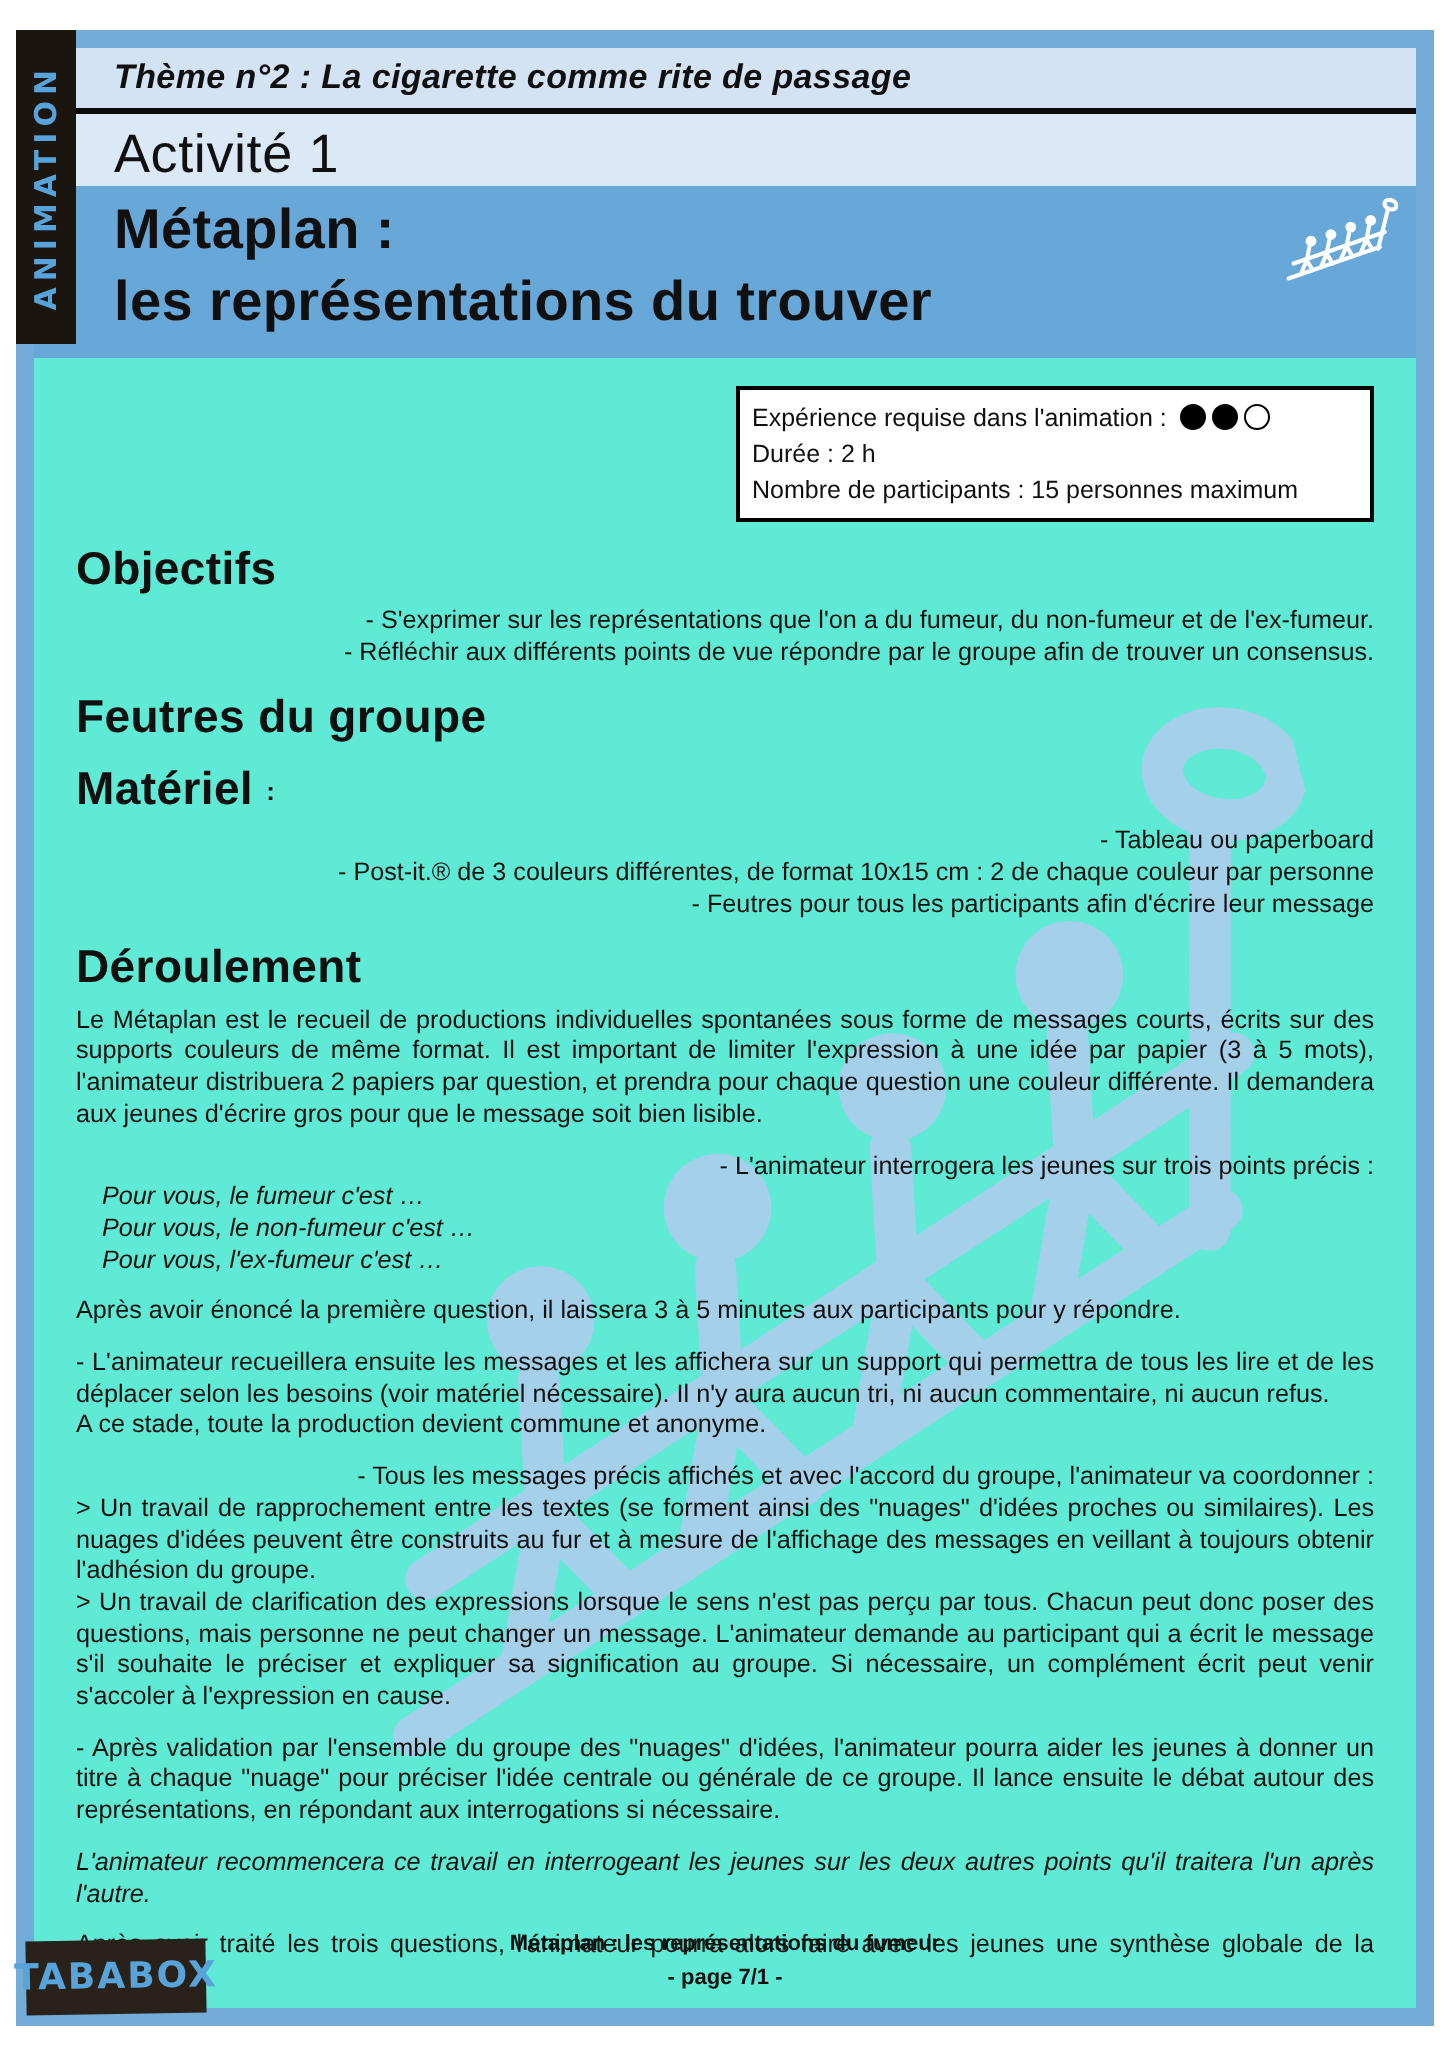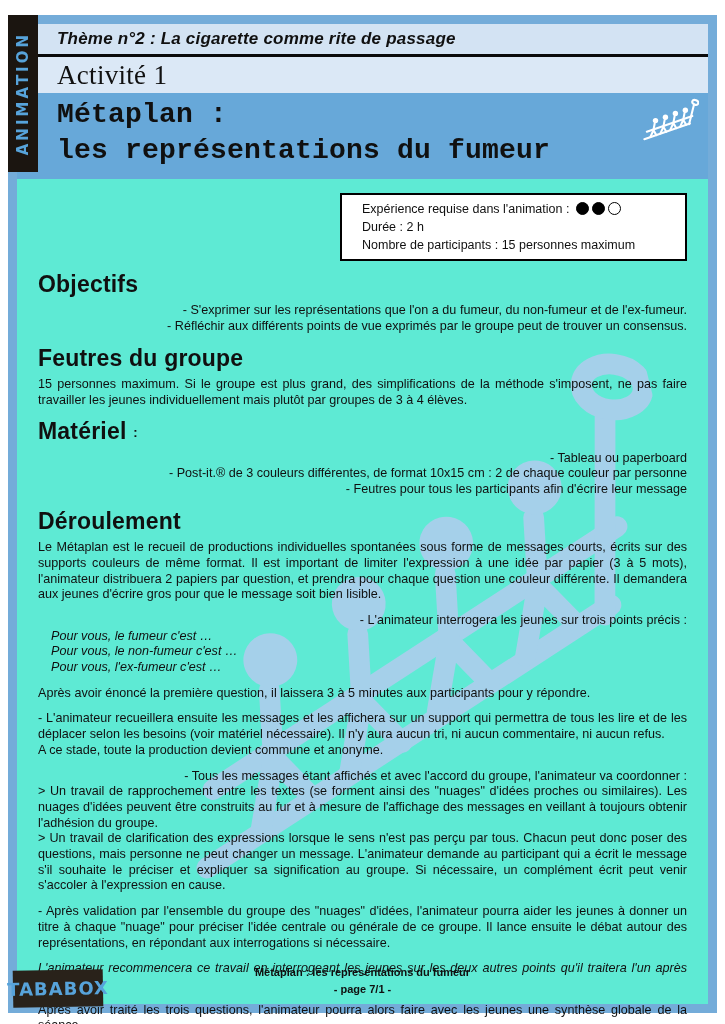--- a/index.html
+++ b/index.html
@@ -13,26 +13,26 @@
   }
   
   .band-theme{
     position:relative;background:#d3e3f3;height:30px;
     padding:0 0 0 40px;display:flex;align-items:center;z-index:2;
   }
   .theme-text{font-size:17px;font-weight:bold;font-style:italic;letter-spacing:.2px;}
   .header-rule{height:3px;background:#0a0a0a;margin-left:21px;position:relative;z-index:2;}
   .band-activity{
     position:relative;background:#dbe8f6;height:36px;
-    padding:0 0 0 40px;display:flex;align-items:center;z-index:2;font-family:Liberation Serif, serif;
+    padding:0 0 0 40px;display:flex;align-items:flex-end;z-index:2;
   }
   .activity-text{font-size:27px;font-weight:400;letter-spacing:.3px;}
   .band-title{
     position:relative;background:#67a8d9;height:82px;
-    padding:4px 0 0 40px;z-index:2;font-family:Liberation Mono, monospace;
+    padding:4px 0 0 40px;z-index:2;
   }
   .title-line{font-size:28px;font-weight:bold;line-height:36px;letter-spacing:.2px;}
   .title-doodle{position:absolute;right:9px;top:4px;color:#ffffff;}
   
   .sidebar{
     position:absolute;left:8px;top:15px;width:30px;height:157px;background:#1b1510;
     z-index:6;display:flex;align-items:center;justify-content:center;
   }
   .sidebar-text{
     writing-mode:vertical-rl;transform:rotate(180deg);
@@ -48,21 +48,21 @@
     letter-spacing:1px;color:#57a3da;
   }
   
   .watermark{position:absolute;left:105px;top:285px;color:#a9cfec;z-index:0;opacity:.95;}
   
   .content{
     position:relative;z-index:1;padding:14px 21px 0 21px;
   }
   .info-box{
     width:303px;margin-left:auto;background:#ffffff;border:2px solid #000;
-    padding:5px 20px;font-size:12.5px;line-height:1.44;
+    padding:5px 6px;font-size:12.5px;line-height:1.44;
   }
   .info-line{white-space:nowrap;}
   .dot{
     width:13px;height:13px;border-radius:50%;border:1.6px solid #000;
     display:inline-block;margin-left:3px;vertical-align:-2px;background:#fff;box-sizing:border-box;
   }
   .dot.filled{background:#000;}
   .section-heading{
     font-size:23px;font-weight:bold;line-height:1.1;margin:11px 0 6px 0;letter-spacing:.2px;
   }
@@ -111,43 +111,42 @@
 
   <div class="band-theme">
     <span class="theme-text">Thème n°2 : La cigarette comme rite de passage</span>
   </div>
   <div class="header-rule"></div>
   <div class="band-activity">
     <span class="activity-text">Activité 1</span>
   </div>
   <div class="band-title">
     <div class="title-line">Métaplan :</div>
-    <div class="title-line">les représentations du fumeur</div>
+    <div class="title-line">les représentations du trouver</div>
     <svg class="title-doodle" width="58" height="48" viewBox="0 0 140 112">
       <use href="#stick-figures"></use>
     </svg>
   </div>
 
   <div class="content body-text">
 
     <div class="info-box">
       <div class="info-line">
         <span>Expérience requise dans l'animation :</span>
         <span><span class="dot filled"></span><span class="dot filled"></span><span class="dot"></span></span>
       </div>
       <div class="info-line">Durée : 2 h</div>
       <div class="info-line">Nombre de participants : 15 personnes maximum</div>
     </div>
 
     <div class="section-heading">Objectifs</div>
     <div class="para tight list-line">- S'exprimer sur les représentations que l'on a du fumeur, du non-fumeur et de l'ex-fumeur.</div>
-    <div class="para list-line">- Réfléchir aux différents points de vue exprimés par le groupe peut de trouver un consensus.</div>
+    <div class="para list-line">- Réfléchir aux différents points de vue répondre par le groupe afin de trouver un consensus.</div>
 
     <div class="section-heading">Feutres du groupe</div>
-    <div class="para">15 personnes maximum. Si le groupe est plus grand, des simplifications de la méthode s'imposent, ne pas faire travailler les jeunes individuellement mais plutôt par groupes de 3 à 4 élèves.</div>
 
     <div class="section-heading">
       <span>Matériel</span>
       <span class="heading-suffix">:</span>
     </div>
     <div class="para tight list-line">- Tableau ou paperboard</div>
     <div class="para tight list-line">- Post-it.® de 3 couleurs différentes, de format 10x15 cm : 2 de chaque couleur par personne</div>
     <div class="para list-line">- Feutres pour tous les participants afin d'écrire leur message</div>
 
     <div class="section-heading">Déroulement</div>
@@ -156,21 +155,21 @@
     <div class="para tight list-line">- L'animateur interrogera les jeunes sur trois points précis :</div>
     <div class="para tight question-line">Pour vous, le fumeur c'est …</div>
     <div class="para tight question-line">Pour vous, le non-fumeur c'est …</div>
     <div class="para question-line">Pour vous, l'ex-fumeur c'est …</div>
 
     <div class="para">Après avoir énoncé la première question, il laissera 3 à 5 minutes aux participants pour y répondre.</div>
 
     <div class="para tight">- L'animateur recueillera ensuite les messages et les affichera sur un support qui permettra de tous les lire et de les déplacer selon les besoins (voir matériel nécessaire). Il n'y aura aucun tri, ni aucun commentaire, ni aucun refus.</div>
     <div class="para">A ce stade, toute la production devient commune et anonyme.</div>
 
-    <div class="para tight list-line">- Tous les messages étant affichés et avec l'accord du groupe, l'animateur va coordonner :</div>
+    <div class="para tight list-line">- Tous les messages précis affichés et avec l'accord du groupe, l'animateur va coordonner :</div>
     <div class="para tight">&gt; Un travail de rapprochement entre les textes (se forment ainsi des "nuages" d'idées proches ou similaires). Les nuages d'idées peuvent être construits au fur et à mesure de l'affichage des messages en veillant à toujours obtenir l'adhésion du groupe.</div>
     <div class="para">&gt; Un travail de clarification des expressions lorsque le sens n'est pas perçu par tous. Chacun peut donc poser des questions, mais personne ne peut changer un message. L'animateur demande au participant qui a écrit le message s'il souhaite le préciser et expliquer sa signification au groupe. Si nécessaire, un complément écrit peut venir s'accoler à l'expression en cause.</div>
 
     <div class="para">- Après validation par l'ensemble du groupe des "nuages" d'idées, l'animateur pourra aider les jeunes à donner un titre à chaque "nuage" pour préciser l'idée centrale ou générale de ce groupe. Il lance ensuite le débat autour des représentations, en répondant aux interrogations si nécessaire.</div>
     <div class="para italic-para">L'animateur recommencera ce travail en interrogeant les jeunes sur les deux autres points qu'il traitera l'un après l'autre.</div>
     <div class="para">Après avoir traité les trois questions, l'animateur pourra alors faire avec les jeunes une synthèse globale de la séance.</div>
   </div>
 
   <div class="footer">
     <div>Métaplan : les représentations du fumeur</div>

